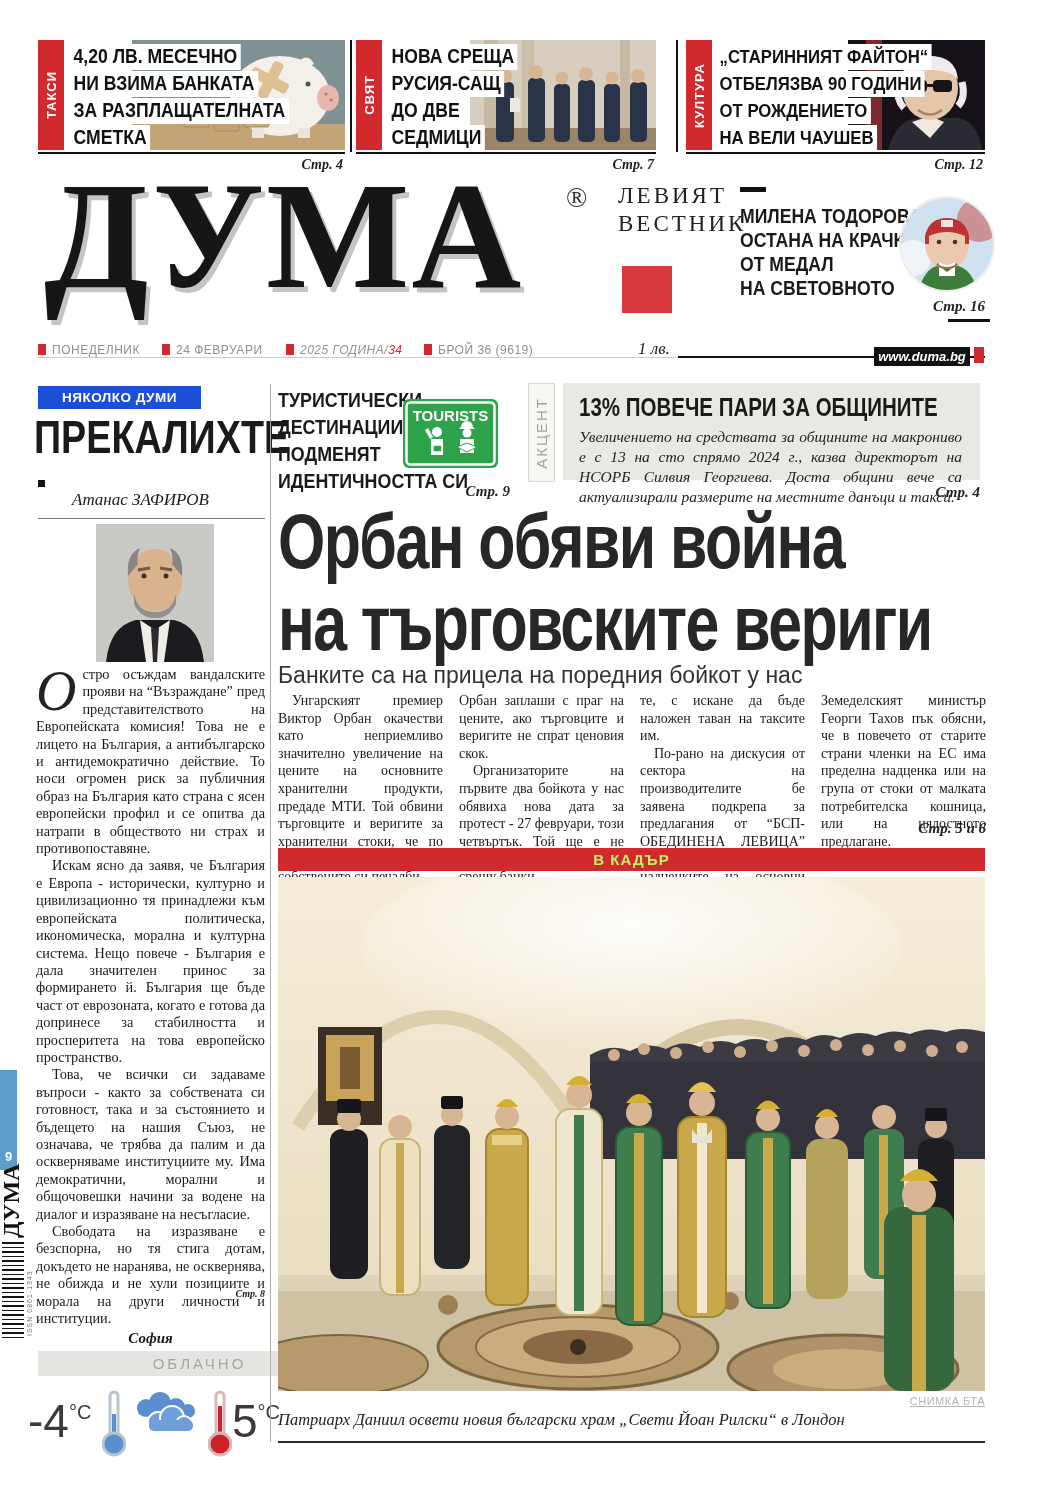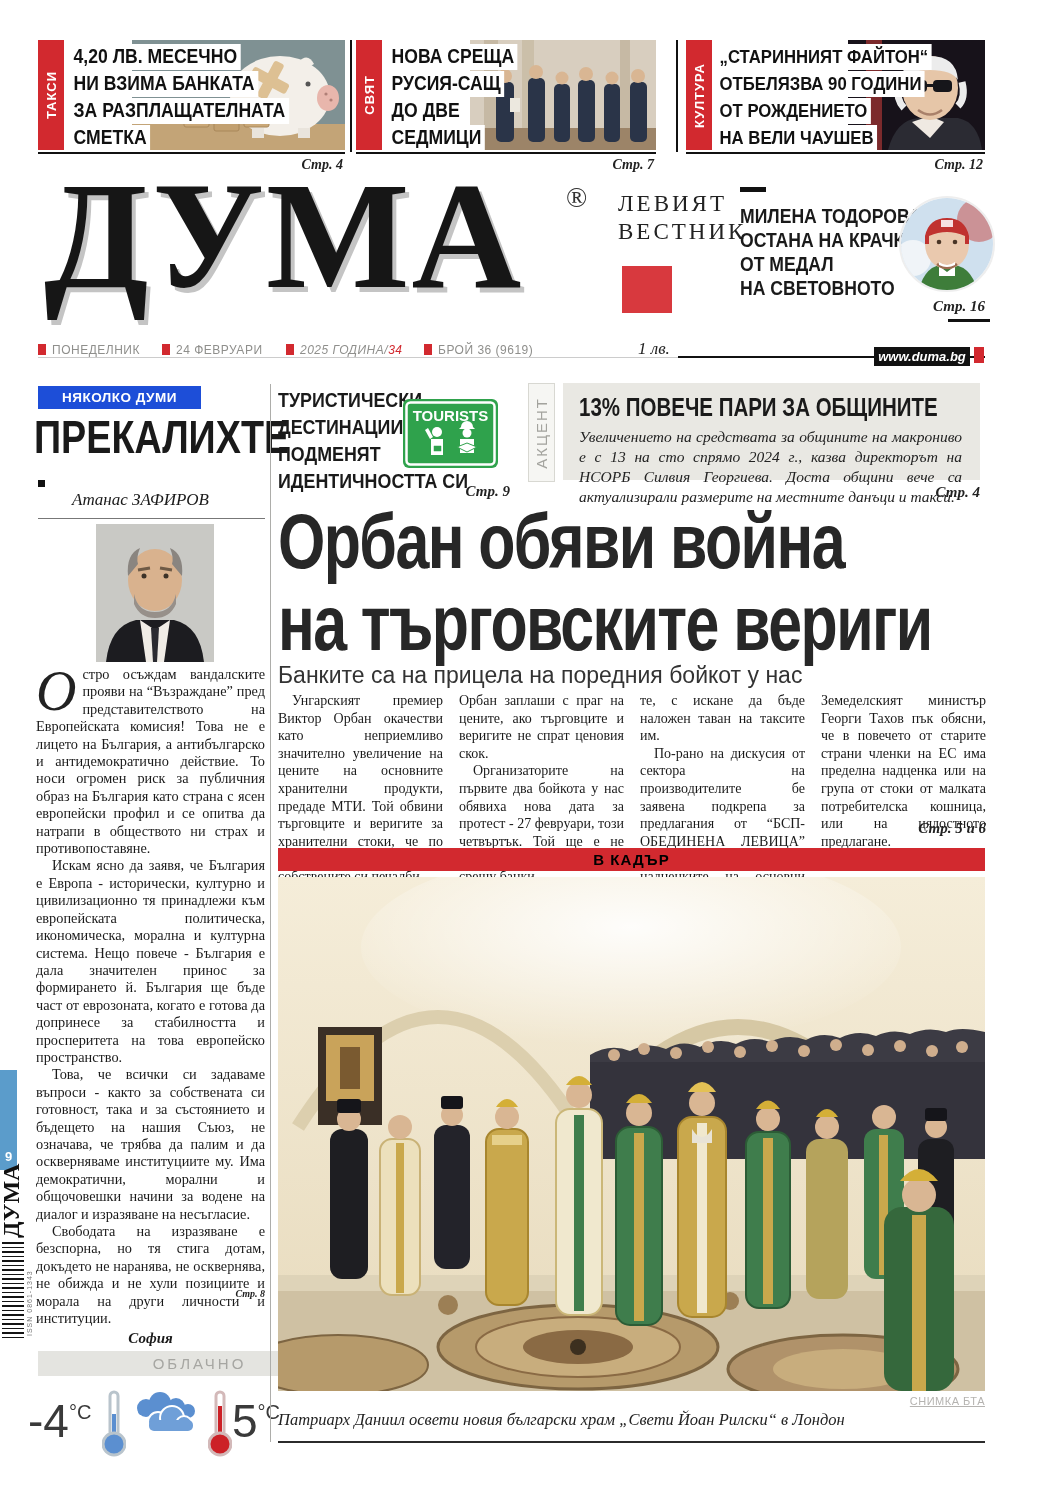--- a/index.html
+++ b/index.html
@@ -46,21 +46,21 @@
   .acctitle{font:bold 25px "Liberation Sans",sans-serif;margin:10px 0 0 16px;}
   .acctext{font:italic 15.5px/20px "Liberation Serif",serif;margin:5px 18px 0 16px;text-align:justify;color:#222;}
   
   .leadline{font:bold 78px/82px "Liberation Sans",sans-serif;letter-spacing:-2px;color:#272727;
             transform:scaleX(.78);transform-origin:0 0;white-space:nowrap;}
   .leadsub{font:23px "Liberation Sans",sans-serif;color:#333;}
   .leadcols{display:flex;gap:16px;}
   .lc{width:165px;font:14px/17.6px "Liberation Serif",serif;text-align:justify;}
   .lc p{margin:0;}
   .lc p.ind{text-indent:14px;}
-  .kicker{background:#d2292f;color:#000000;font:bold 15px/23px "Liberation Sans",sans-serif;
+  .kicker{background:#d2292f;color:#bef264;font:bold 15px/23px "Liberation Sans",sans-serif;
           letter-spacing:1px;text-align:center;}
   
   .wnum{font:46px/46px "Liberation Sans",sans-serif;color:#3a3a3a;}
   .wdeg{font:20px "Liberation Sans",sans-serif;color:#3a3a3a;vertical-align:18px;}
   .condbar{position:absolute;background:#e4e4e0;color:#a6a6a2;font:15px/25px "Liberation Sans",sans-serif;
            letter-spacing:3px;text-align:center;padding-left:48px;}
   
   .spinebox{position:absolute;background:#5b9ccb;color:#fff;font:bold 13px "Liberation Sans",sans-serif;
             display:flex;align-items:flex-end;justify-content:center;padding-bottom:6px;box-sizing:border-box;}
   .spinetitle{font:bold 24px "Liberation Serif",serif;color:#111;}
@@ -180,21 +180,21 @@
       <div><span class="chip" style="font-size:19px;">ОТБЕЛЯЗВА 90 ГОДИНИ</span></div>
       <div><span class="chip" style="font-size:19px;">ОТ РОЖДЕНИЕТО</span></div>
       <div><span class="chip" style="font-size:19px;">НА ВЕЛИ ЧАУШЕВ</span></div>
     </div>
     <div class="trule" style="width:299px;"></div>
     <div class="tref pref" style="left:0;width:297px;">Стр. 12</div>
   </div>
 
   <div class="abs logo" style="left:44px;top:160px;">ДУМА</div>
   <div class="abs" style="left:566px;top:182px;font-size:28px;color:#333;">®</div>
-  <div class="abs tagline" style="left:618px;top:190px;">
+  <div class="abs tagline" style="left:618px;top:182px;">
     <div>ЛЕВИЯТ</div>
     <div>ВЕСТНИК</div>
   </div>
   <div class="abs" style="left:622px;top:266px;width:50px;height:47px;background:#d8393e;"></div>
   <div class="abs" style="left:740px;top:187px;width:26px;height:5px;background:#111;"></div>
   <div class="abs mteaser" style="left:740px;top:204px;">
     <div>МИЛЕНА ТОДОРОВА</div>
     <div>ОСТАНА НА КРАЧКА</div>
     <div>ОТ МЕДАЛ</div>
     <div>НА СВЕТОВНОТО</div>

